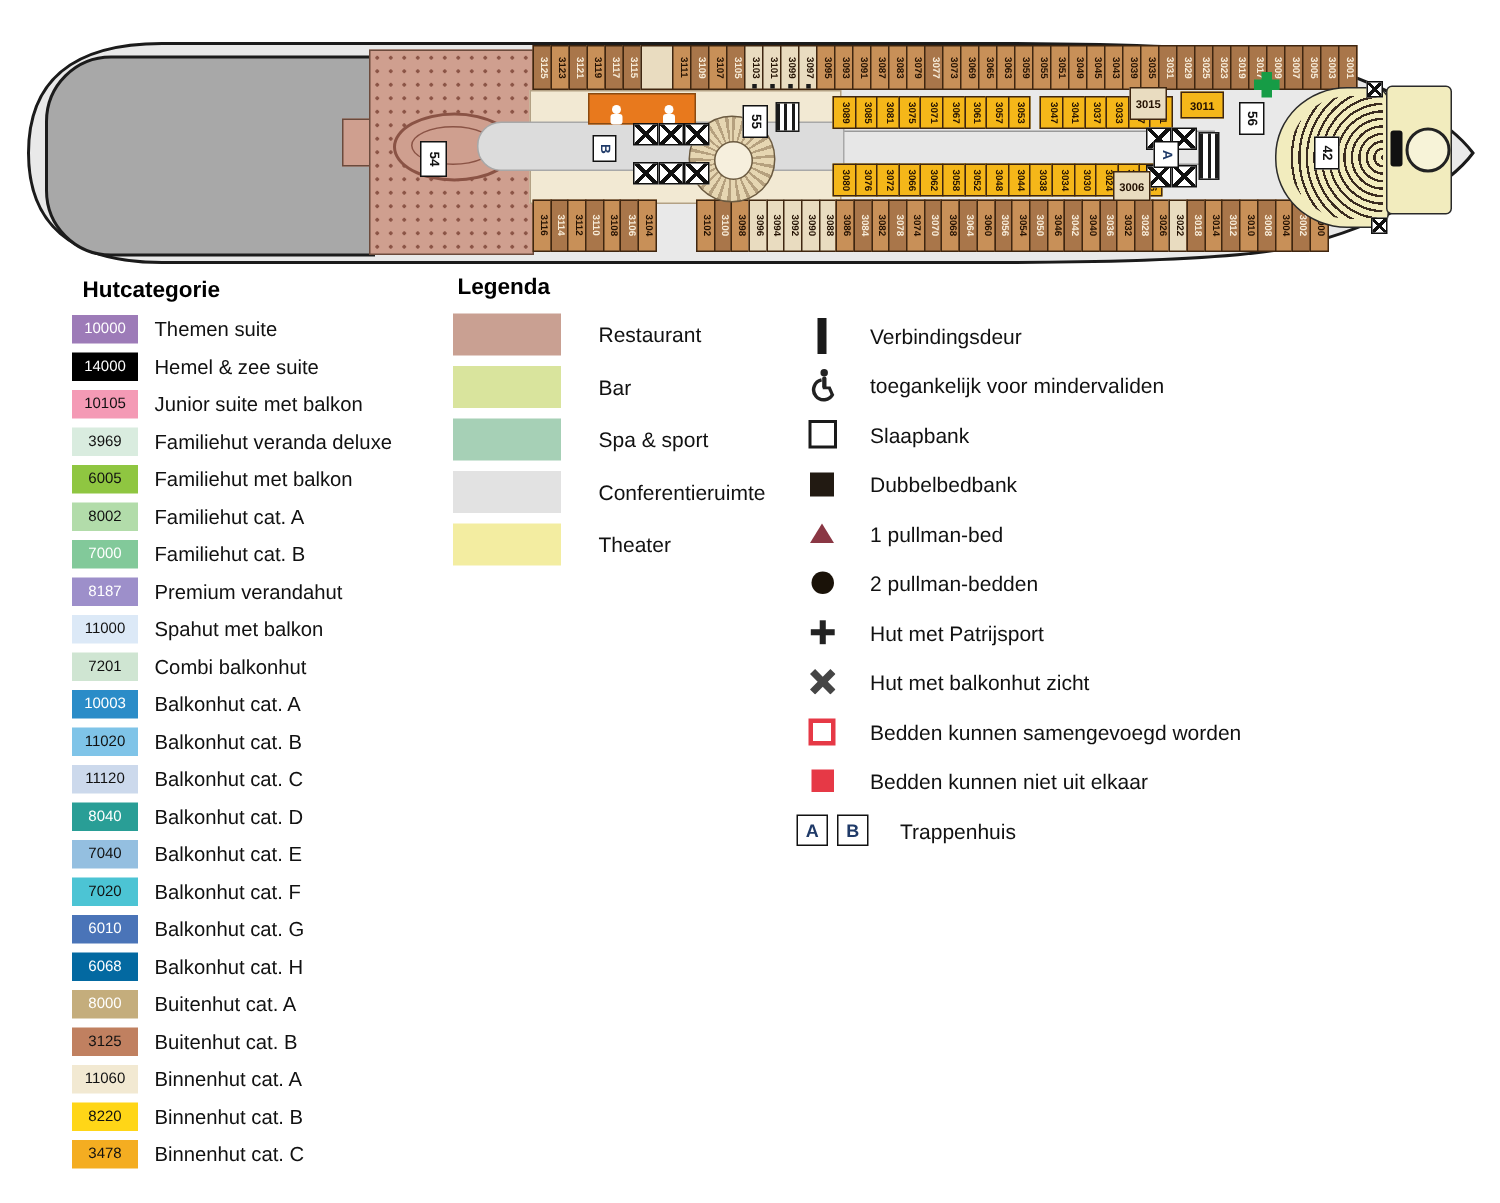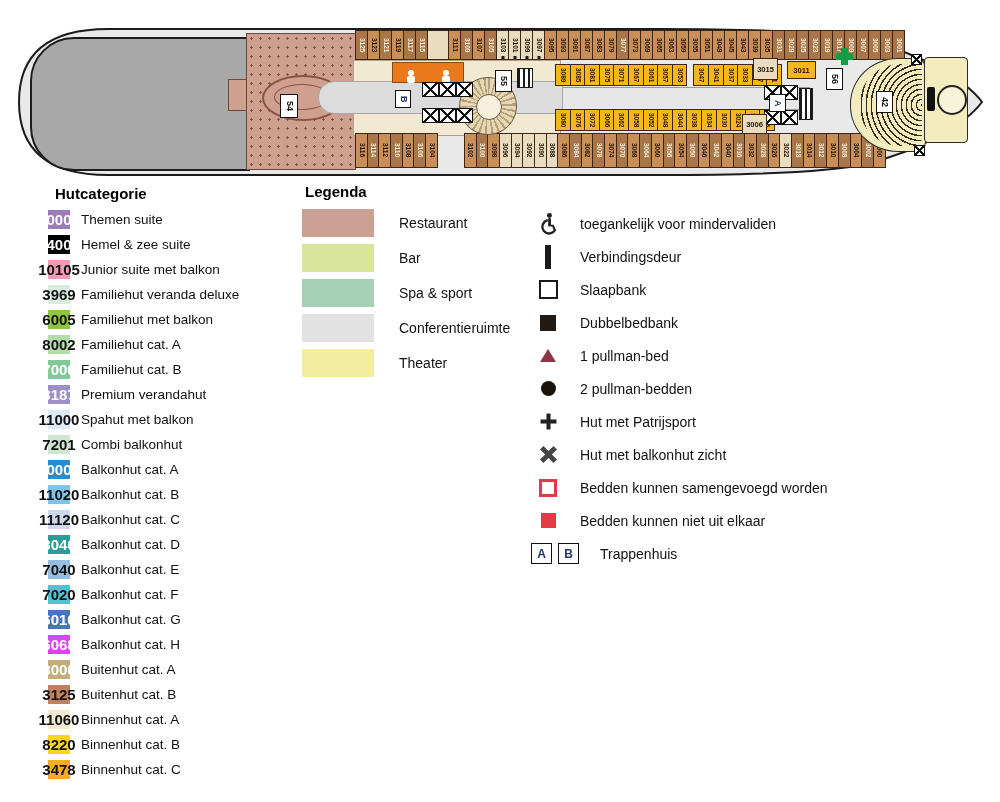--- a/index.html
+++ b/index.html
@@ -67,22 +67,22 @@
   .stage-piano{position:absolute;left:2px;top:29px;width:8px;height:24px;background:#111;border-radius:2px;}
   .spot{position:absolute;width:9px;height:9px;background:#fff;border:1px solid #111;z-index:6;
     background-image:linear-gradient(45deg,transparent 42%,#111 42%,#111 58%,transparent 58%),
       linear-gradient(-45deg,transparent 42%,#111 42%,#111 58%,transparent 58%);}
   .side-cab{position:absolute;border:1px solid #3f2610;display:flex;align-items:center;justify-content:center;
     font-size:7.5px;font-weight:bold;color:#241203;z-index:6;}
   
   .sec-title{position:absolute;font-size:15px;font-weight:bold;color:#000;}
   #hc-list{position:absolute;left:48px;top:207px;}
   .hc-row{display:flex;align-items:center;height:25px;}
-  .hc-badge{width:22px;height:19px;display:flex;align-items:center;justify-content:center;
-    font-size:15px;font-weight:bold;flex:0 0 auto;}
+  .hc-badge{width:44px;height:19px;display:flex;align-items:center;justify-content:center;
+    font-size:10px;font-weight:normal;flex:0 0 auto;}
   .hc-label{margin-left:11px;font-size:13.5px;color:#111;white-space:nowrap;}
   #lg-list{position:absolute;left:302px;top:205px;}
   .lg-row{display:flex;align-items:center;height:35px;}
   .lg-swatch{width:72px;height:28px;flex:0 0 auto;}
   .lg-label{margin-left:25px;font-size:14px;color:#111;}
   #sym-list{position:absolute;left:530px;top:207px;}
   .sym-row{display:flex;align-items:center;height:33px;}
   .sym-icon{width:36px;display:flex;align-items:center;justify-content:center;flex:0 0 auto;}
   .sym-label{margin-left:14px;font-size:14px;color:#111;}
   .ic-door{display:inline-block;width:6px;height:24px;background:#1a1a1a;}
@@ -606,21 +606,21 @@
     </div>
     <div class="hc-row">
       <span class="hc-badge" style="background: rgb(76, 196, 212); color: rgb(17, 17, 17);">7020</span>
       <span class="hc-label">Balkonhut cat. F</span>
     </div>
     <div class="hc-row">
       <span class="hc-badge" style="background: rgb(74, 116, 184); color: rgb(255, 255, 255);">6010</span>
       <span class="hc-label">Balkonhut cat. G</span>
     </div>
     <div class="hc-row">
-      <span class="hc-badge" style="background: #d946ef; color: rgb(255, 255, 255);">6068</span>
+      <span class="hc-badge" style="background: #0369a1; color: rgb(255, 255, 255);">6068</span>
       <span class="hc-label">Balkonhut cat. H</span>
     </div>
     <div class="hc-row">
       <span class="hc-badge" style="background: rgb(196, 173, 124); color: rgb(255, 255, 255);">8000</span>
       <span class="hc-label">Buitenhut cat. A</span>
     </div>
     <div class="hc-row">
       <span class="hc-badge" style="background: rgb(192, 128, 96); color: rgb(17, 17, 17);">3125</span>
       <span class="hc-label">Buitenhut cat. B</span>
     </div>
@@ -656,39 +656,39 @@
       <span class="lg-swatch" style="background: rgb(226, 226, 226);"></span>
       <span class="lg-label">Conferentieruimte</span>
     </div>
     <div class="lg-row">
       <span class="lg-swatch" style="background: rgb(243, 237, 161);"></span>
       <span class="lg-label">Theater</span>
     </div>
   </div>
 
 <div id="sym-list">
+    <div class="sym-row">
+      <span class="sym-icon">
+        <span class="ic-door"></span>
+      </span>
+      <span class="sym-label">Verbindingsdeur</span>
+    </div>
     <div class="sym-row">
       <span class="sym-icon">
         <svg width="23" height="23" viewBox="0 0 24 24">
           <circle cx="13" cy="3.6" r="2.6" fill="#222"></circle>
           <rect x="11.6" y="6.3" width="3" height="8.2" rx="1.3" fill="#222"></rect>
           <path d="M12 13.2 h5.4 l2.5 5.8 -2 .9 -2.1-4.7 h-3.8 z" fill="#222"></path>
           <path d="M11.2 8.6 a7 7 0 1 0 7.8 9.8" fill="none" stroke="#222" stroke-width="2.4"></path>
         </svg>
       </span>
       <span class="sym-label">toegankelijk voor mindervaliden</span>
     </div>
     <div class="sym-row">
       <span class="sym-icon">
-        <span class="ic-door"></span>
-      </span>
-      <span class="sym-label">Verbindingsdeur</span>
-    </div>
-    <div class="sym-row">
-      <span class="sym-icon">
         <span class="ic-sq-open"></span>
       </span>
       <span class="sym-label">Slaapbank</span>
     </div>
     <div class="sym-row">
       <span class="sym-icon">
         <span class="ic-sq-fill"></span>
       </span>
       <span class="sym-label">Dubbelbedbank</span>
     </div>

